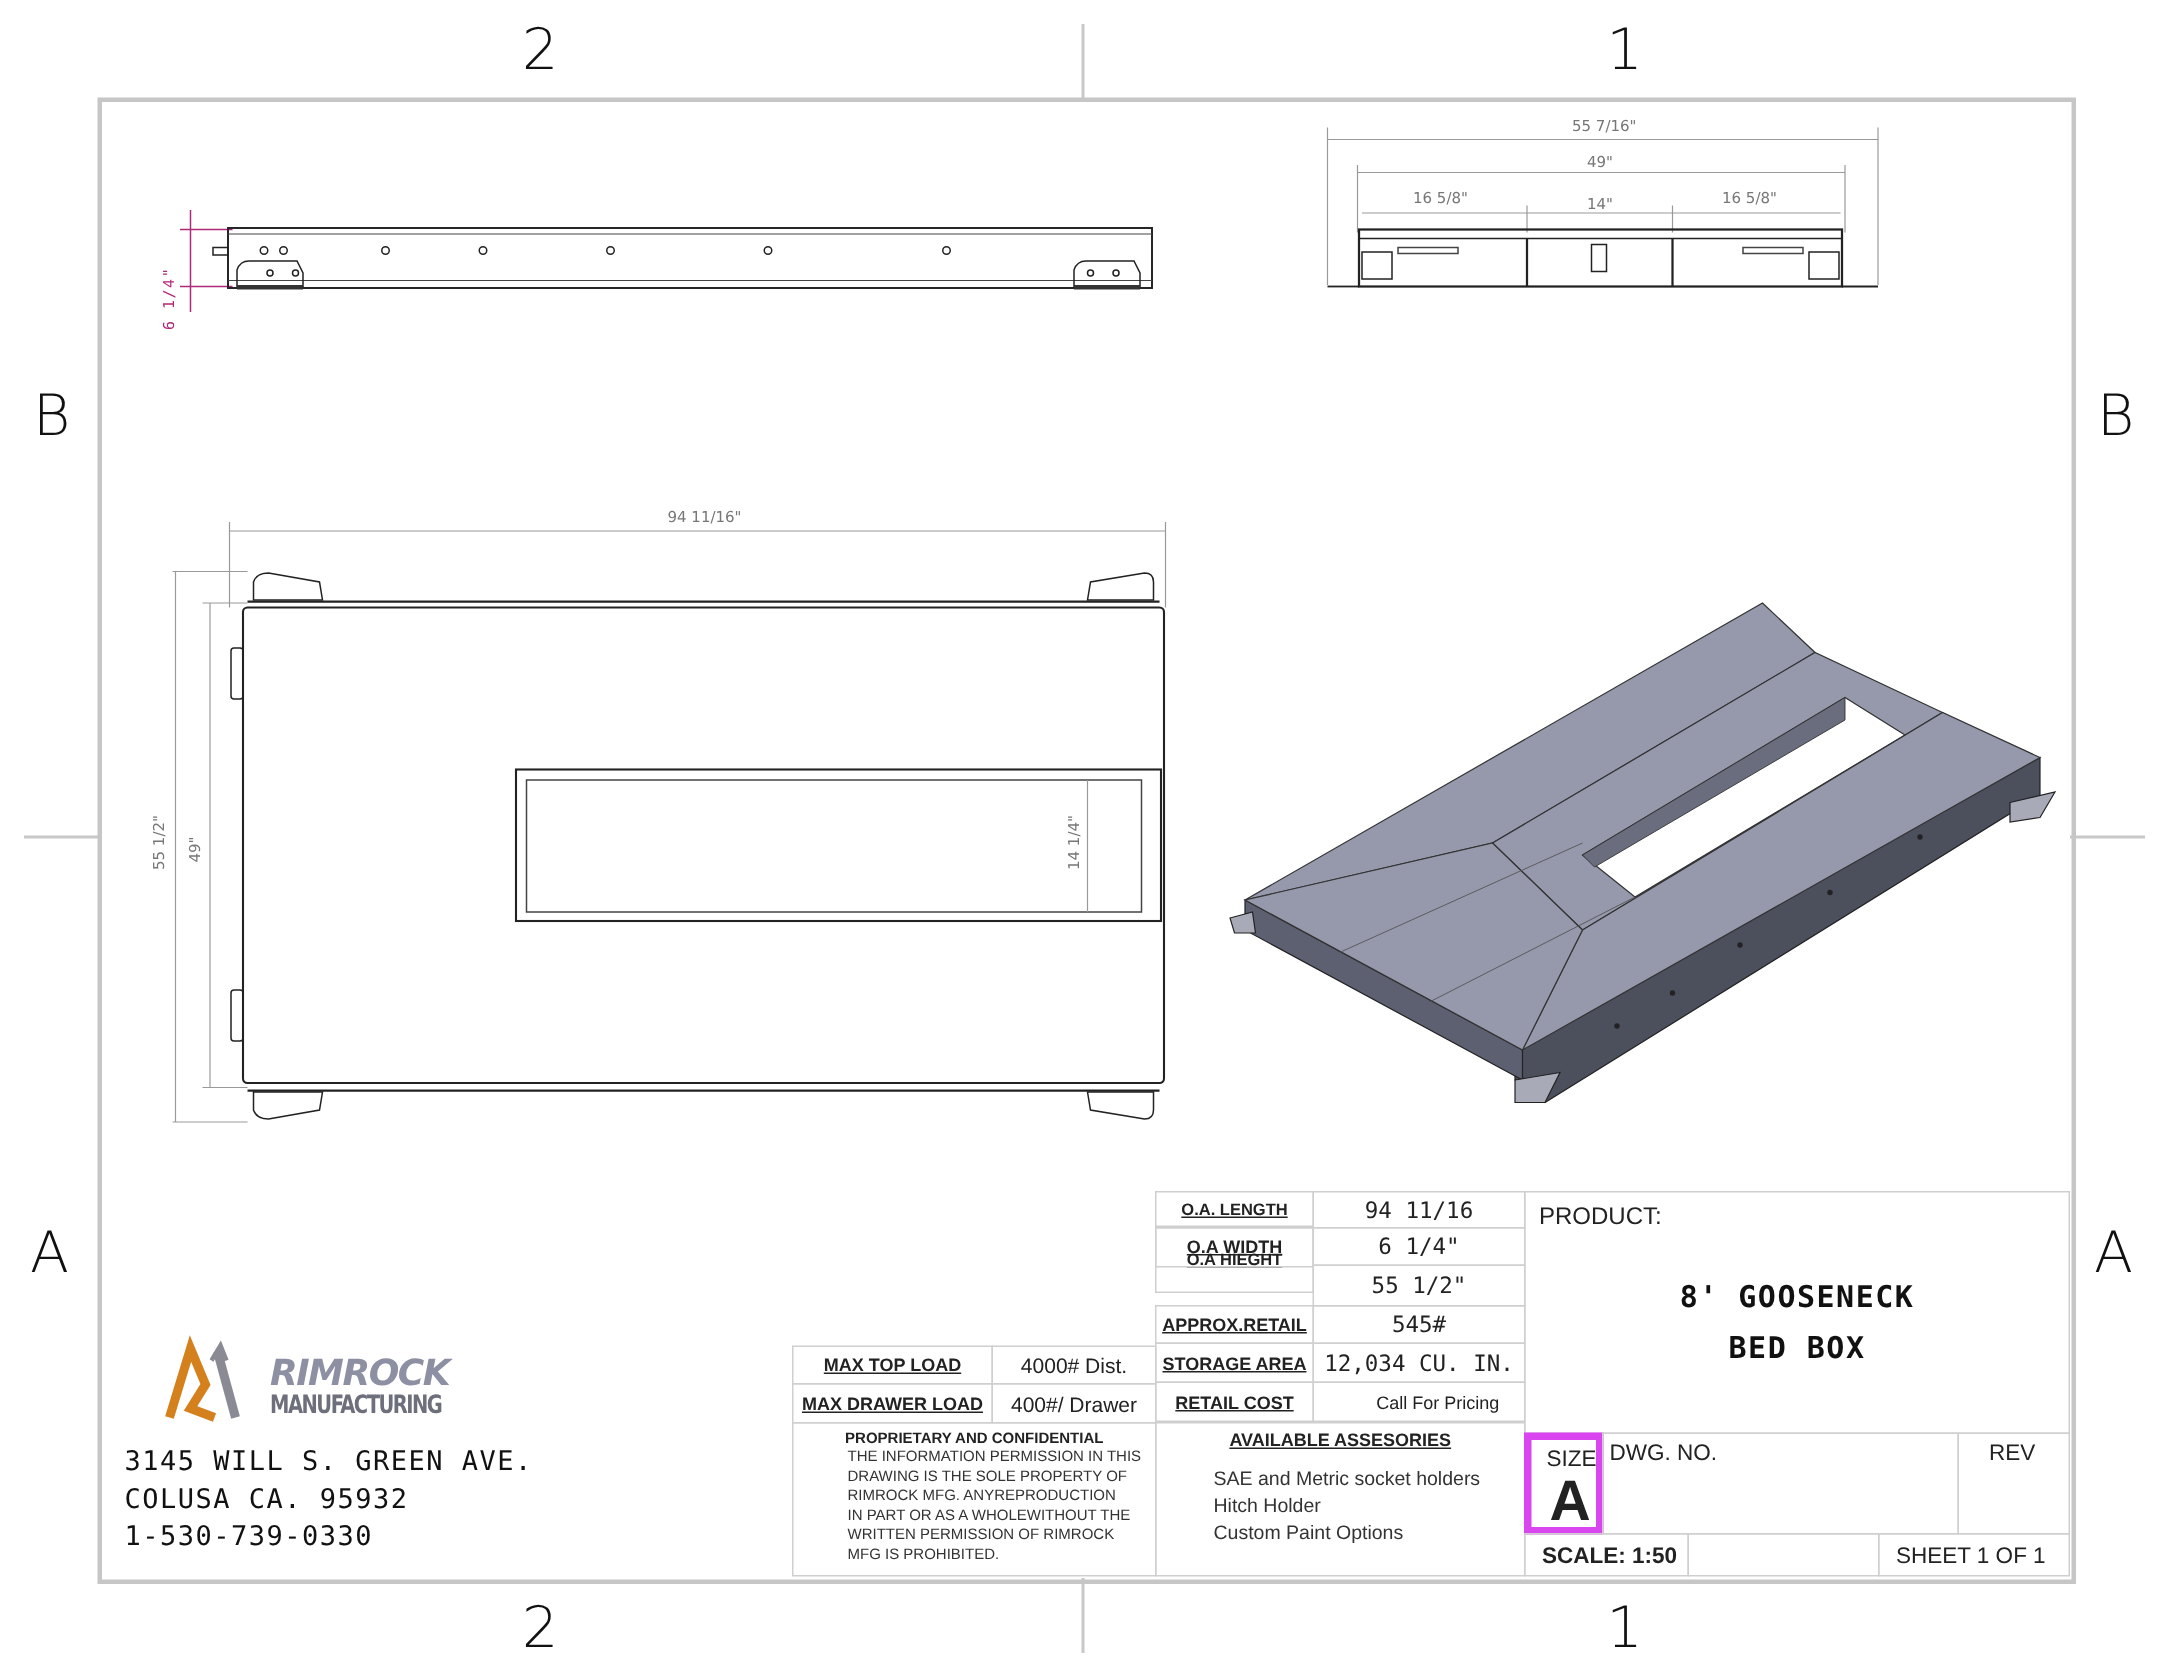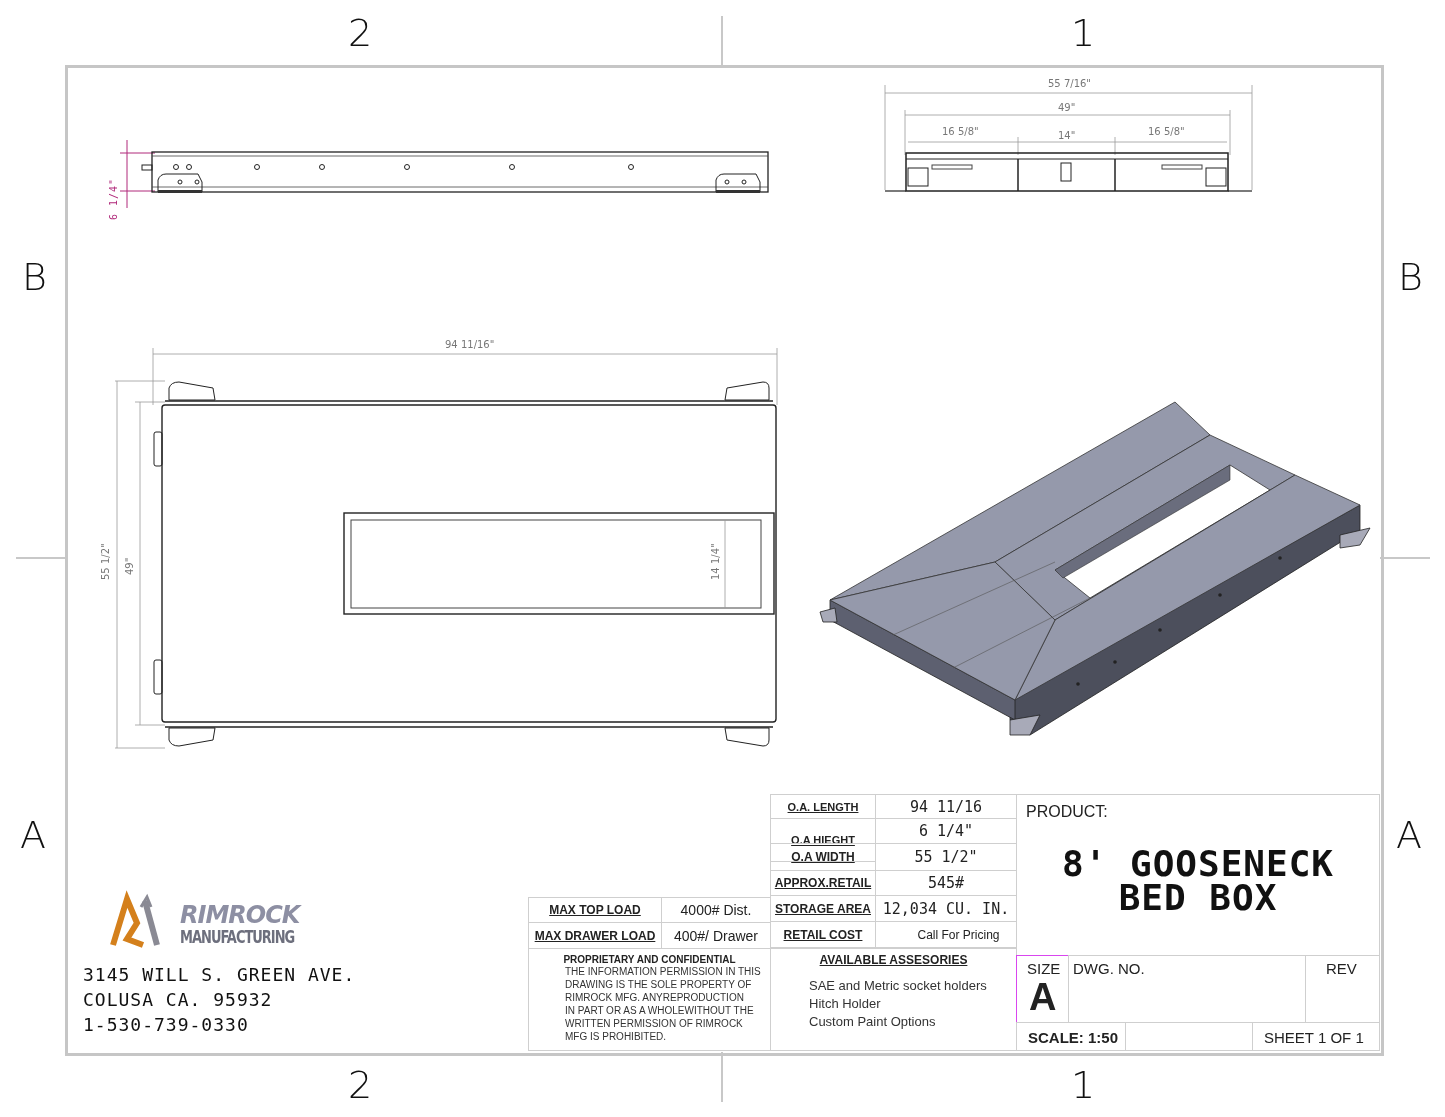--- a/index.html
+++ b/index.html
@@ -171,21 +171,21 @@
     </div>
   <div class="cell" style="left:875px;top:794px;width:142px;height:25px;">
       <span class="val">94 11/16</span>
     </div>
   <div class="cell" style="left:770px;top:818px;width:106px;height:44px;">
       <span class="lbl lbl-sm">O.A HIEGHT</span>
     </div>
   <div class="cell" style="left:875px;top:818px;width:142px;height:26px;">
       <span class="val">6 1/4"</span>
     </div>
-  <div class="cell" style="left:770px;top:843px;width:106px;height:28px;">
+  <div class="cell" style="left:770px;top:817px;width:106px;height:28px;">
       <span class="lbl">O.A WIDTH</span>
     </div>
   <div class="cell" style="left:875px;top:843px;width:142px;height:28px;">
       <span class="val">55 1/2"</span>
     </div>
   <div class="cell" style="left:770px;top:870px;width:106px;height:26px;">
       <span class="lbl">APPROX.RETAIL</span>
     </div>
   <div class="cell" style="left:875px;top:870px;width:142px;height:26px;">
       <span class="val">545#</span>
@@ -235,26 +235,26 @@
   <div style="text-align:center;font-weight:bold;text-decoration:underline;font-size:12px;margin-top:4px;">AVAILABLE ASSESORIES</div>
   <div style="padding-left:38px;margin-top:10px;font-size:13px;line-height:18px;color:#333;">
     <div>SAE and Metric socket holders</div>
     <div>Hitch Holder</div>
     <div>Custom Paint Options</div>
   </div>
 </div>
 
 <div class="abs" style="left:1016px;top:794px;width:364px;height:162px;border:1px solid #cfcfcf;box-sizing:border-box;">
   <div style="position:absolute;left:9px;top:8px;font-size:16px;color:#222;">PRODUCT:</div>
-  <div class="hand" style="position:absolute;left:0;width:100%;top:52px;text-align:center;font-size:36px;line-height:34px;font-weight:bold;color:#111;">
+  <div class="hand" style="position:absolute;left:0;width:100%;top:52px;text-align:center;font-size:20px;line-height:34px;font-weight:bold;color:#111;">
     <div>8' GOOSENECK</div>
     <div>BED BOX</div>
   </div>
 </div>
-<div class="abs" style="left:1016px;top:955px;width:53px;height:68px;border:1px solid #d946ef;box-sizing:border-box;">
+<div class="abs" style="left:1016px;top:955px;width:53px;height:68px;border:5px solid #d946ef;box-sizing:border-box;">
   <div style="position:absolute;left:10px;top:4px;font-size:15px;">SIZE</div>
   <div style="position:absolute;left:12px;top:20px;font-size:38px;font-weight:bold;">A</div>
 </div>
 <div class="abs" style="left:1068px;top:955px;width:238px;height:68px;border:1px solid #cfcfcf;box-sizing:border-box;">
   <div style="position:absolute;left:4px;top:4px;font-size:15px;">DWG.  NO.</div>
 </div>
 <div class="abs" style="left:1305px;top:955px;width:75px;height:68px;border:1px solid #cfcfcf;box-sizing:border-box;">
   <div style="position:absolute;left:20px;top:4px;font-size:15px;">REV</div>
 </div>
 <div class="abs" style="left:1016px;top:1022px;width:110px;height:29px;border:1px solid #cfcfcf;box-sizing:border-box;">

